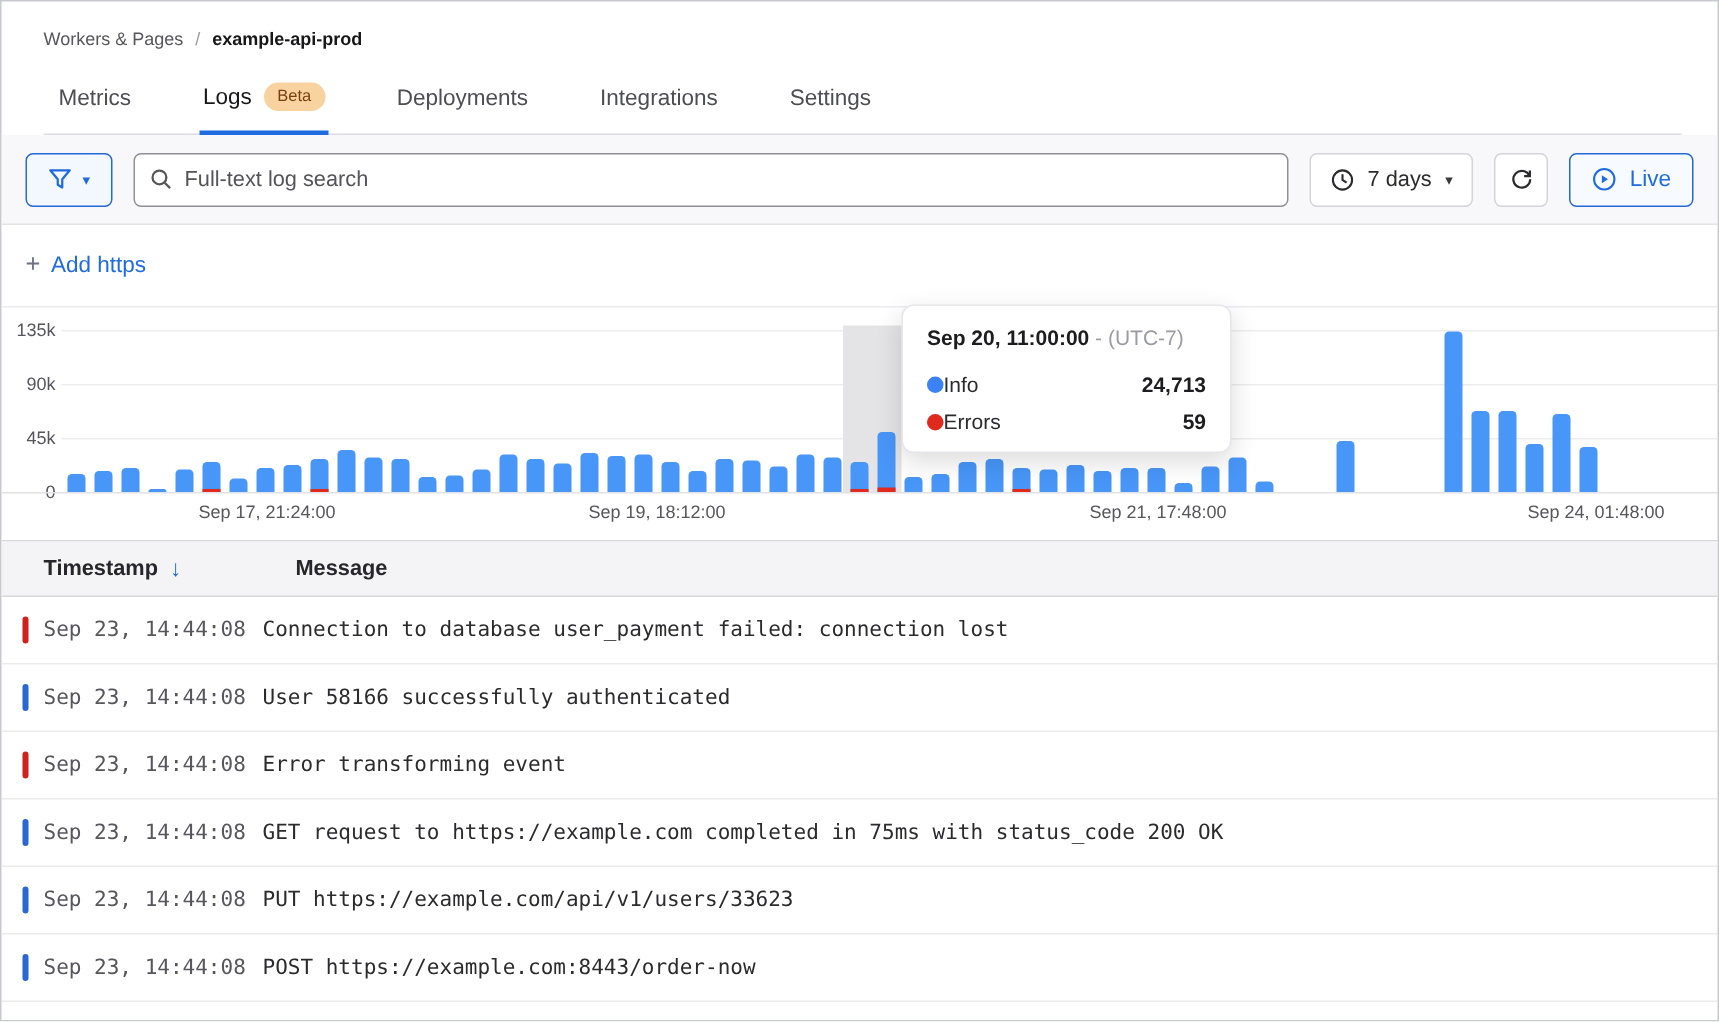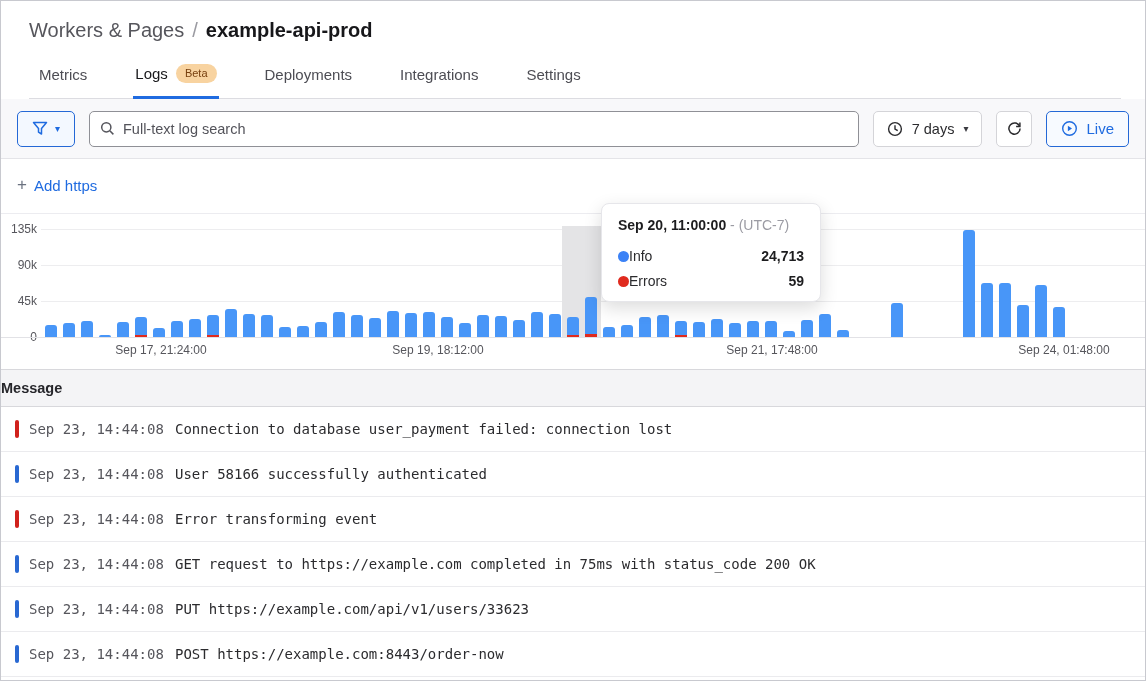--- a/index.html
+++ b/index.html
@@ -5,21 +5,21 @@
   * { box-sizing: border-box; margin: 0; padding: 0; }
   html,body { background:#fff; }
   body { font-family: "Liberation Sans", sans-serif; color:#2b2b2e; }
   .page {
     position: relative; width: 1146px; height: 681px;
     border: 1px solid #c8c9cf; background: #fff; overflow: hidden;
   }
 
   
   .header { padding: 18px 24px 0 28px; }
-  .breadcrumb { font-size: 20px; color: #56565c; display:flex; gap:8px; align-items:center; }
+  .breadcrumb { font-size: 12px; color: #56565c; display:flex; gap:8px; align-items:center; }
   .breadcrumb .current { color:#17171a; font-weight: bold; }
   .breadcrumb .sep { color:#9a9aa1; }
 
   .tabrow { display:flex; align-items:flex-end; margin-top: 14px; padding: 0 0 0 8px; position:relative; }
   .tabs { display:flex; gap: 44px; align-items: flex-end; }
   .tab { background:none; border:none; font-family:inherit; font-size: 15px; color:#4d4d54;
          padding: 8px 2px 13px; cursor:pointer; display:flex; align-items:center; gap:8px;
          border-bottom: 3px solid transparent; }
   .tab.active { color:#17171a; border-bottom-color:#1f6be0; }
   .beta-badge { background:#f8d3a0; color:#78400f; font-size:11px; line-height:1;
@@ -243,21 +243,21 @@
       <div class="bar" style="left: 800px; width: 12px; top: 106px; height: 17px;"></div>
       <div class="bar" style="left: 818px; width: 12px; top: 100px; height: 23px;"></div>
       <div class="bar" style="left: 836px; width: 12px; top: 116px; height: 7px;"></div>
       <div class="bar" style="left: 890px; width: 12px; top: 89px; height: 34px;"></div>
       <div class="bar" style="left: 962px; width: 12px; top: 16px; height: 107px;"></div>
       <div class="bar" style="left: 980px; width: 12px; top: 69px; height: 54px;"></div>
       <div class="bar" style="left: 998px; width: 12px; top: 69px; height: 54px;"></div>
       <div class="bar" style="left: 1016px; width: 12px; top: 91px; height: 32px;"></div>
       <div class="bar" style="left: 1034px; width: 12px; top: 71px; height: 52px;"></div>
       <div class="bar" style="left: 1052px; width: 12px; top: 93px; height: 30px;"></div>
-      <div class="xtick" style="left: 160px;">Sep 17, 21:24:00</div>
+      <div class="xtick" style="left: 177px;">Sep 17, 21:24:00</div>
       <div class="xtick" style="left: 437px;">Sep 19, 18:12:00</div>
       <div class="xtick" style="left: 771px;">Sep 21, 17:48:00</div>
       <div class="xtick" style="left: 1063px;">Sep 24, 01:48:00</div>
     </div>
 
   <div class="tooltip">
     <div class="tooltip-title">
       <span>Sep 20, 11:00:00</span>
       <span class="suffix"> <span>- (UTC-7)</span></span>
     </div>
@@ -270,20 +270,24 @@
         <div class="t-row">
           <span class="t-dot" style="background: rgb(224, 42, 30);"></span>
           <span class="t-label">Errors</span>
           <span class="t-value">59</span>
         </div>
       </div>
   </div>
 
   <div class="log-table">
     <div class="thead">
+      <div class="col-ts">
+        <span>Timestamp</span>
+        <span class="sort-arrow">↓</span>
+      </div>
       <div>Message</div>
     </div>
     <div id="rows">
         <div class="log-row">
           <span class="sev error"></span>
           <span class="log-ts">Sep 23, 14:44:08</span>
           <span class="log-msg">Connection to database user_payment failed: connection lost</span>
         </div>
         <div class="log-row">
           <span class="sev info"></span>

